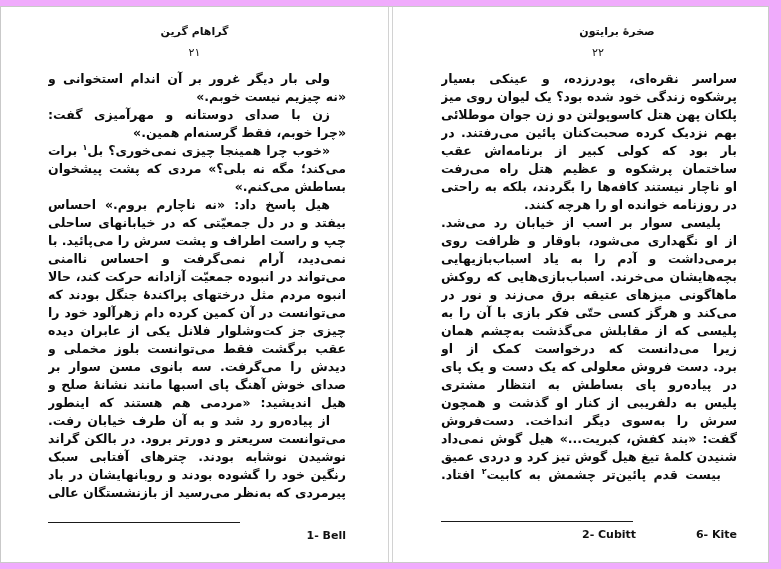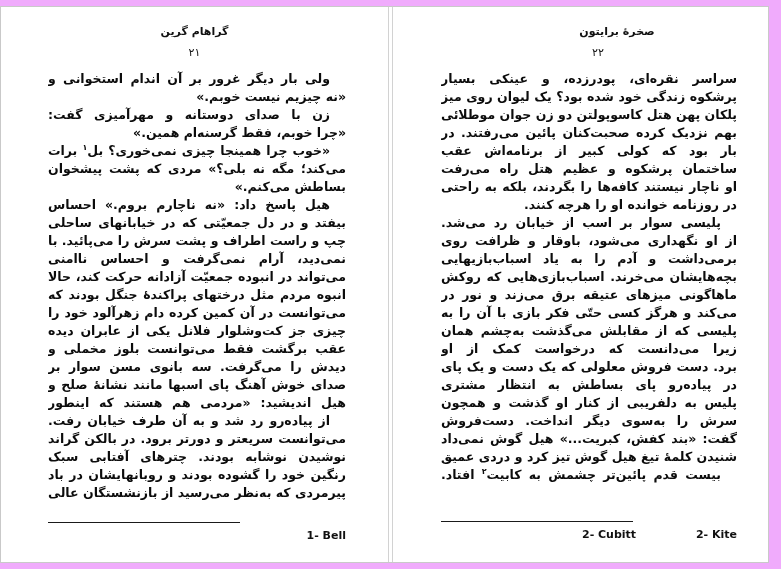--- a/index.html
+++ b/index.html
@@ -118,16 +118,16 @@
       <div class="line">برد. دست فروش معلولی که یک دست و یک پای خود را از دست داده بود،</div>
       <div class="line">در پیاده‌رو پای بساطش به انتظار مشتری ایستاده بود. اسب خوش قدوبالای</div>
       <div class="line">پلیس به دلفریبی از کنار او گذشت و همچون بیوهٔ ثروتمندی عشوه‌گرانه</div>
       <div class="line">سرش را به‌سوی دیگر انداخت. دست‌فروش ناامیدانه نگاهی به هیل کرد و</div>
       <div class="line">گفت: «بند کفش، کبریت...» هیل گوش نمی‌داد «روبان، تیغ، چاقو جیبی» با</div>
       <div class="line">شنیدن کلمهٔ تیغ هیل گوش تیز کرد و دردی عمیق و جانکاه در ذهنش تداعی</div>
       <div class="line indent">بیست قدم پائین‌تر چشمش به کابیت<sup>۲</sup> افتاد. کابیت که فرد درشت‌اندامی با</div>
     </div>
   <div class="footnote-rule rp"></div>
   <div class="footnote-row rp">
-    <span class="fn1">2- Kite</span>
+    <span class="fn1">6- Kite</span>
     <span class="fn2">2- Cubitt</span>
   </div>
 </div>
 
 </body></html>

